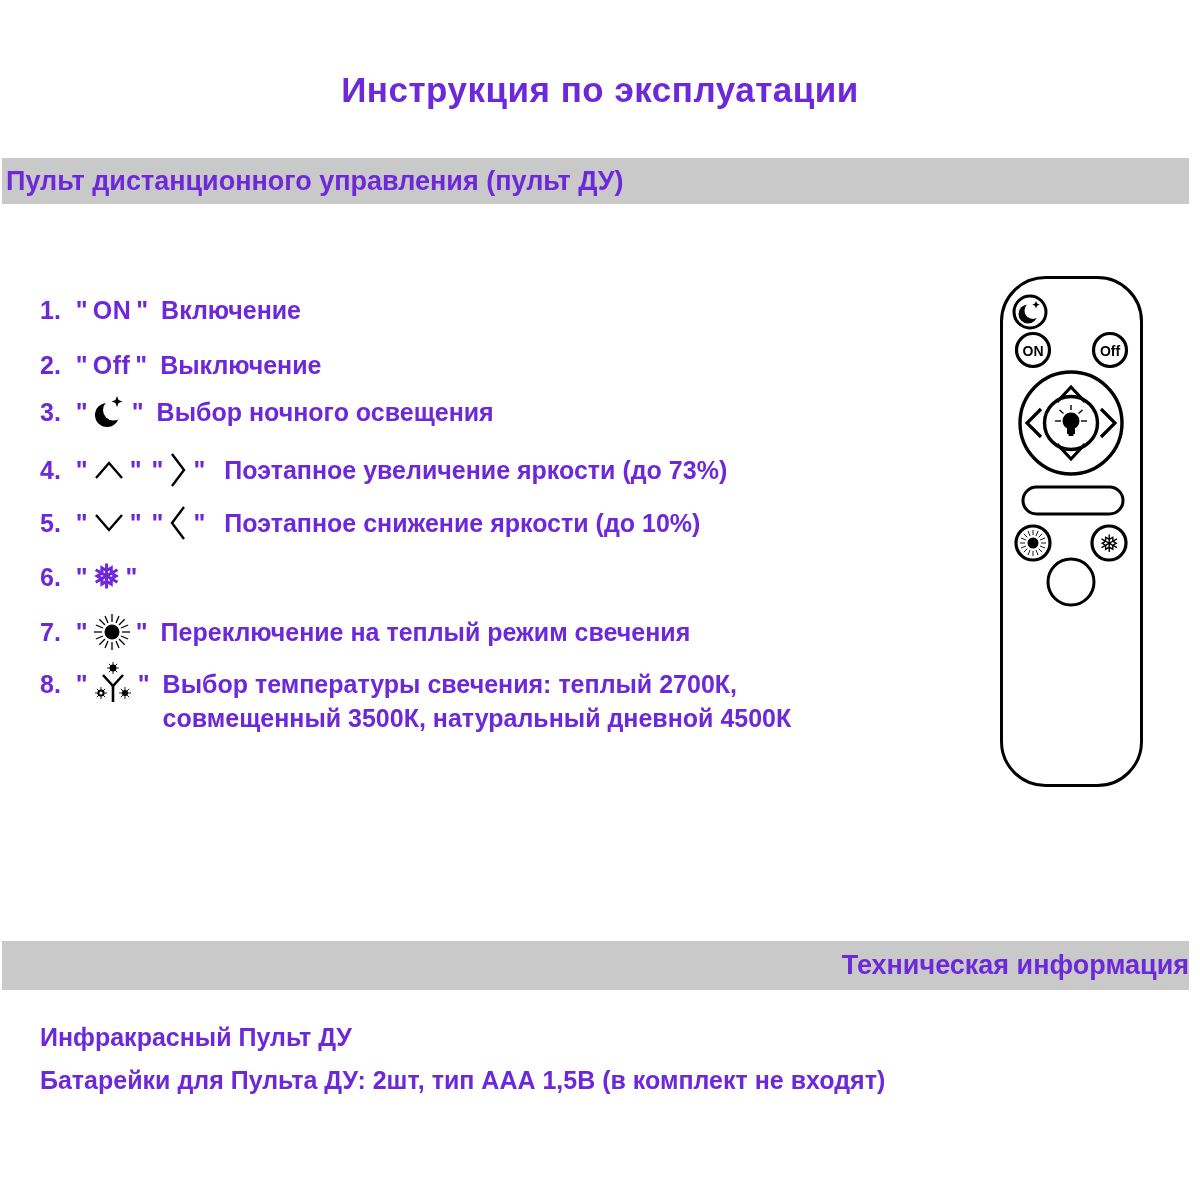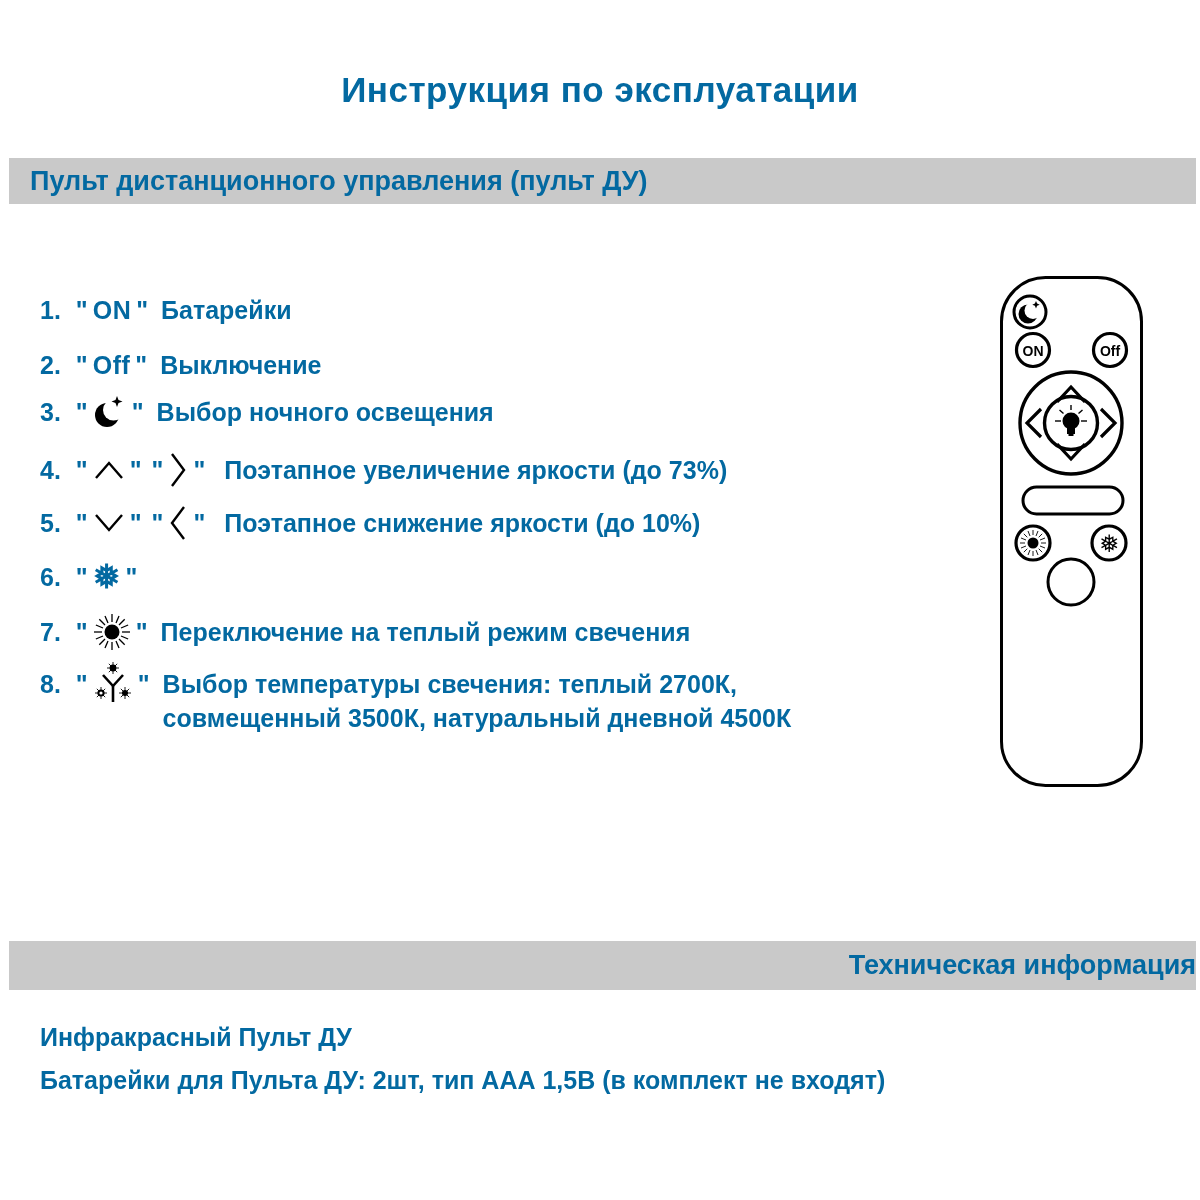--- a/index.html
+++ b/index.html
@@ -1,26 +1,26 @@
 <!DOCTYPE html>
 <html><head>
 <meta charset="utf-8">
 <style>
   html,body{margin:0;padding:0;background:#fff;}
   .page{
     position:relative;width:1200px;height:1200px;background:#fff;overflow:hidden;
-    font-family:"Liberation Sans",sans-serif;font-weight:bold;color:#0369a1;
+    font-family:"Liberation Sans",sans-serif;font-weight:bold;color:#6d28d9;
   }
   .title{
     position:absolute;top:71px;left:0;width:1200px;text-align:center;
     font-size:35px;line-height:38px;letter-spacing:0.5px;
   }
   .section-bar{
-    position:absolute;left:9px;width:1187px;background:#c9c9c9;
-    display:flex;align-items:center;box-sizing:border-box;padding-left:21px;
+    position:absolute;left:2px;width:1187px;background:#c9c9c9;
+    display:flex;align-items:center;box-sizing:border-box;padding-left:4px;
     font-size:27px;
   }
   .bar-remote{top:158px;height:46px;}
   .bar-tech{top:941px;height:49px;justify-content:flex-end;}
   .li{
     position:absolute;left:40px;display:flex;align-items:center;
     font-size:25px;line-height:34px;white-space:nowrap;
   }
   .li .num{margin-right:10px;}
   .li .q{margin:0 5px;}
@@ -47,21 +47,21 @@
 
   <div class="section-bar bar-remote">
     <span>Пульт дистанционного управления (пульт ДУ)</span>
   </div>
 
   <div class="li" style="top:293px">
     <span class="num">1.</span>
     <span class="q">"</span>
     <span class="token">ON</span>
     <span class="q">"</span>
-    <span class="txt">Батарейки</span>
+    <span class="txt">Включение</span>
   </div>
 
   <div class="li" style="top:348px">
     <span class="num">2.</span>
     <span class="q">"</span>
     <span class="token">Off</span>
     <span class="q">"</span>
     <span class="txt">Выключение</span>
   </div>
 

